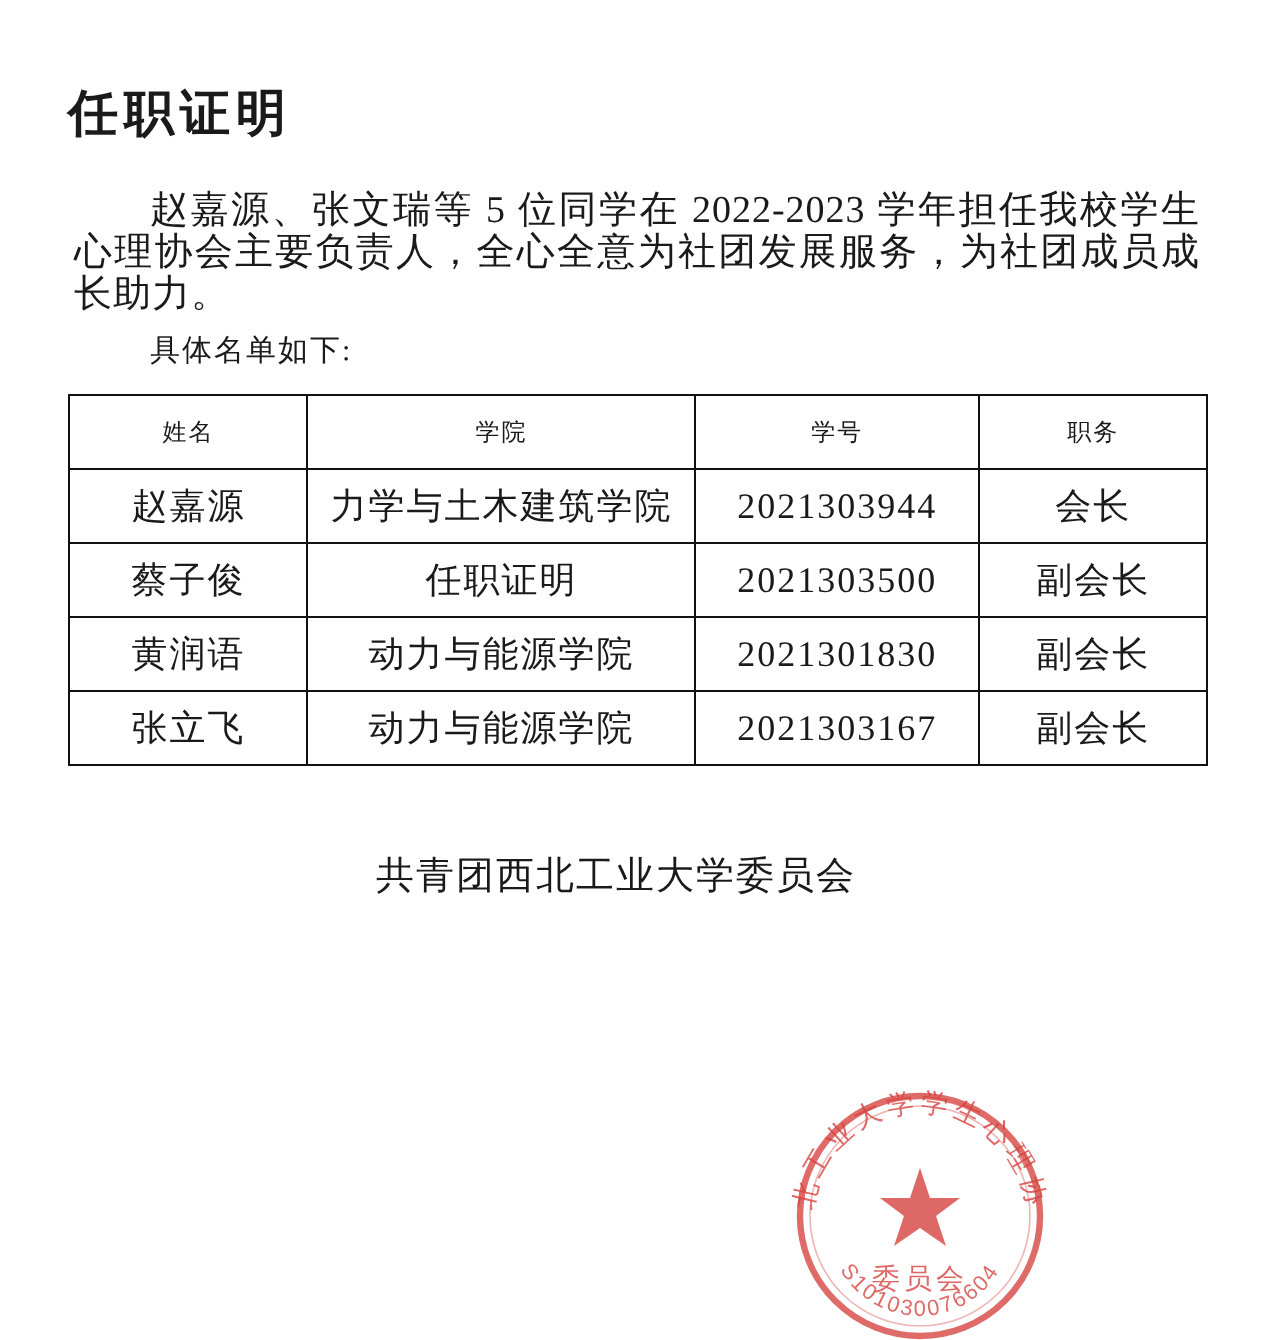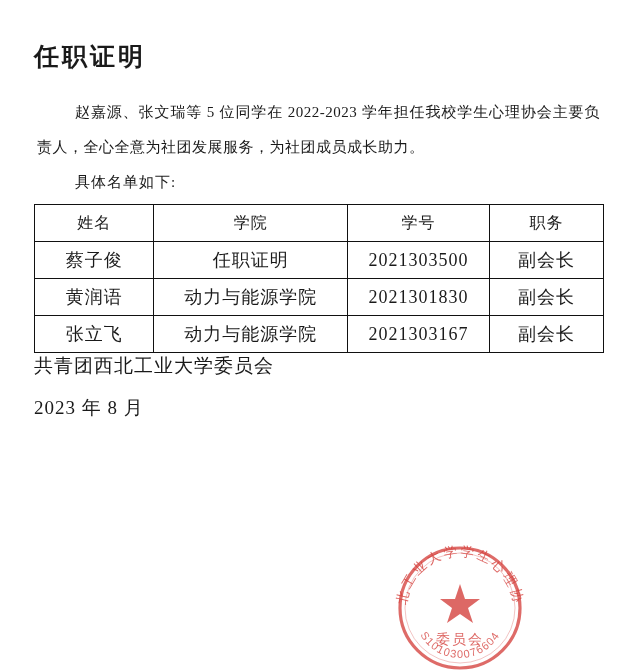--- a/index.html
+++ b/index.html
@@ -30,22 +30,22 @@
     margin-top: 40px;
     margin-bottom: 22px;
     font-family: "Liberation Serif", "DejaVu Serif", serif;
   }
   .salutation {
     font-size: 19px;
     letter-spacing: 1px;
     margin: 0 0 10px 3px;
   }
   .body-para {
-    font-size: 15px;
-    line-height: 35px;
+    font-size: 19px;
+    line-height: 21px;
     letter-spacing: 0.5px;
     text-indent: 38px;
     margin: 0 4px 8px 3px;
     text-align: justify;
   }
   .list-lead {
     font-size: 15px;
     letter-spacing: 1px;
     text-indent: 38px;
     margin: 0 0 12px 3px;
@@ -60,32 +60,33 @@
     border: 1px solid #111;
     height: 36px;
     text-align: center;
     vertical-align: middle;
     font-size: 18px;
     letter-spacing: 1px;
     font-weight: normal;
     padding: 0;
   }
   table.roster th {
-    font-size: 16px;
+    font-size: 12px;
   }
   col.c-name { width: 21%; }
   col.c-college { width: 34%; }
   col.c-id { width: 25%; }
   col.c-role { width: 20%; }
   td.num {
     letter-spacing: 0.5px;
     font-family: "Liberation Serif", "DejaVu Serif", serif;
   }
   .sign-block {
-    text-align: left;
+    margin-top: 42px;
+    text-align: center;
     padding-right: 22px;
     position: relative;
     z-index: 3;
   }
   .sign-org {
     font-size: 19px;
     letter-spacing: 1px;
   }
   .sign-date {
     font-size: 19px;
@@ -130,20 +131,26 @@
     <thead>
       <tr>
         <th>姓名</th>
         <th>学院</th>
         <th>学号</th>
         <th>职务</th>
       </tr>
     </thead>
     <tbody>
       <tr>
+        <td>赵嘉源</td>
+        <td>力学与土木建筑学院</td>
+        <td class="num">2021303944</td>
+        <td>会长</td>
+      </tr>
+      <tr>
         <td>蔡子俊</td>
         <td>任职证明</td>
         <td class="num">2021303500</td>
         <td>副会长</td>
       </tr>
       <tr>
         <td>黄润语</td>
         <td>动力与能源学院</td>
         <td class="num">2021301830</td>
         <td>副会长</td>
@@ -152,21 +159,20 @@
         <td>张立飞</td>
         <td>动力与能源学院</td>
         <td class="num">2021303167</td>
         <td>副会长</td>
       </tr>
     </tbody>
   </table>
 
   <div class="sign-block">
     <div class="sign-org">共青团西北工业大学委员会</div>
-    <div class="sign-date">2023 年 8 月</div>
   </div>
 
   <div class="seal">
     <svg width="152" height="152" viewBox="0 0 152 152" xmlns="http://www.w3.org/2000/svg">
       <defs>
         <path id="arcTop" d="M 22,78 A 54,54 0 0 1 130,78" fill="none"></path>
         <path id="arcBottom" d="M 30,80 A 46,46 0 0 0 122,80" fill="none"></path>
       </defs>
       <g opacity="0.78" fill="none" stroke="#d5423e">
         <circle cx="76" cy="76" r="60" stroke-width="3.2"></circle>

